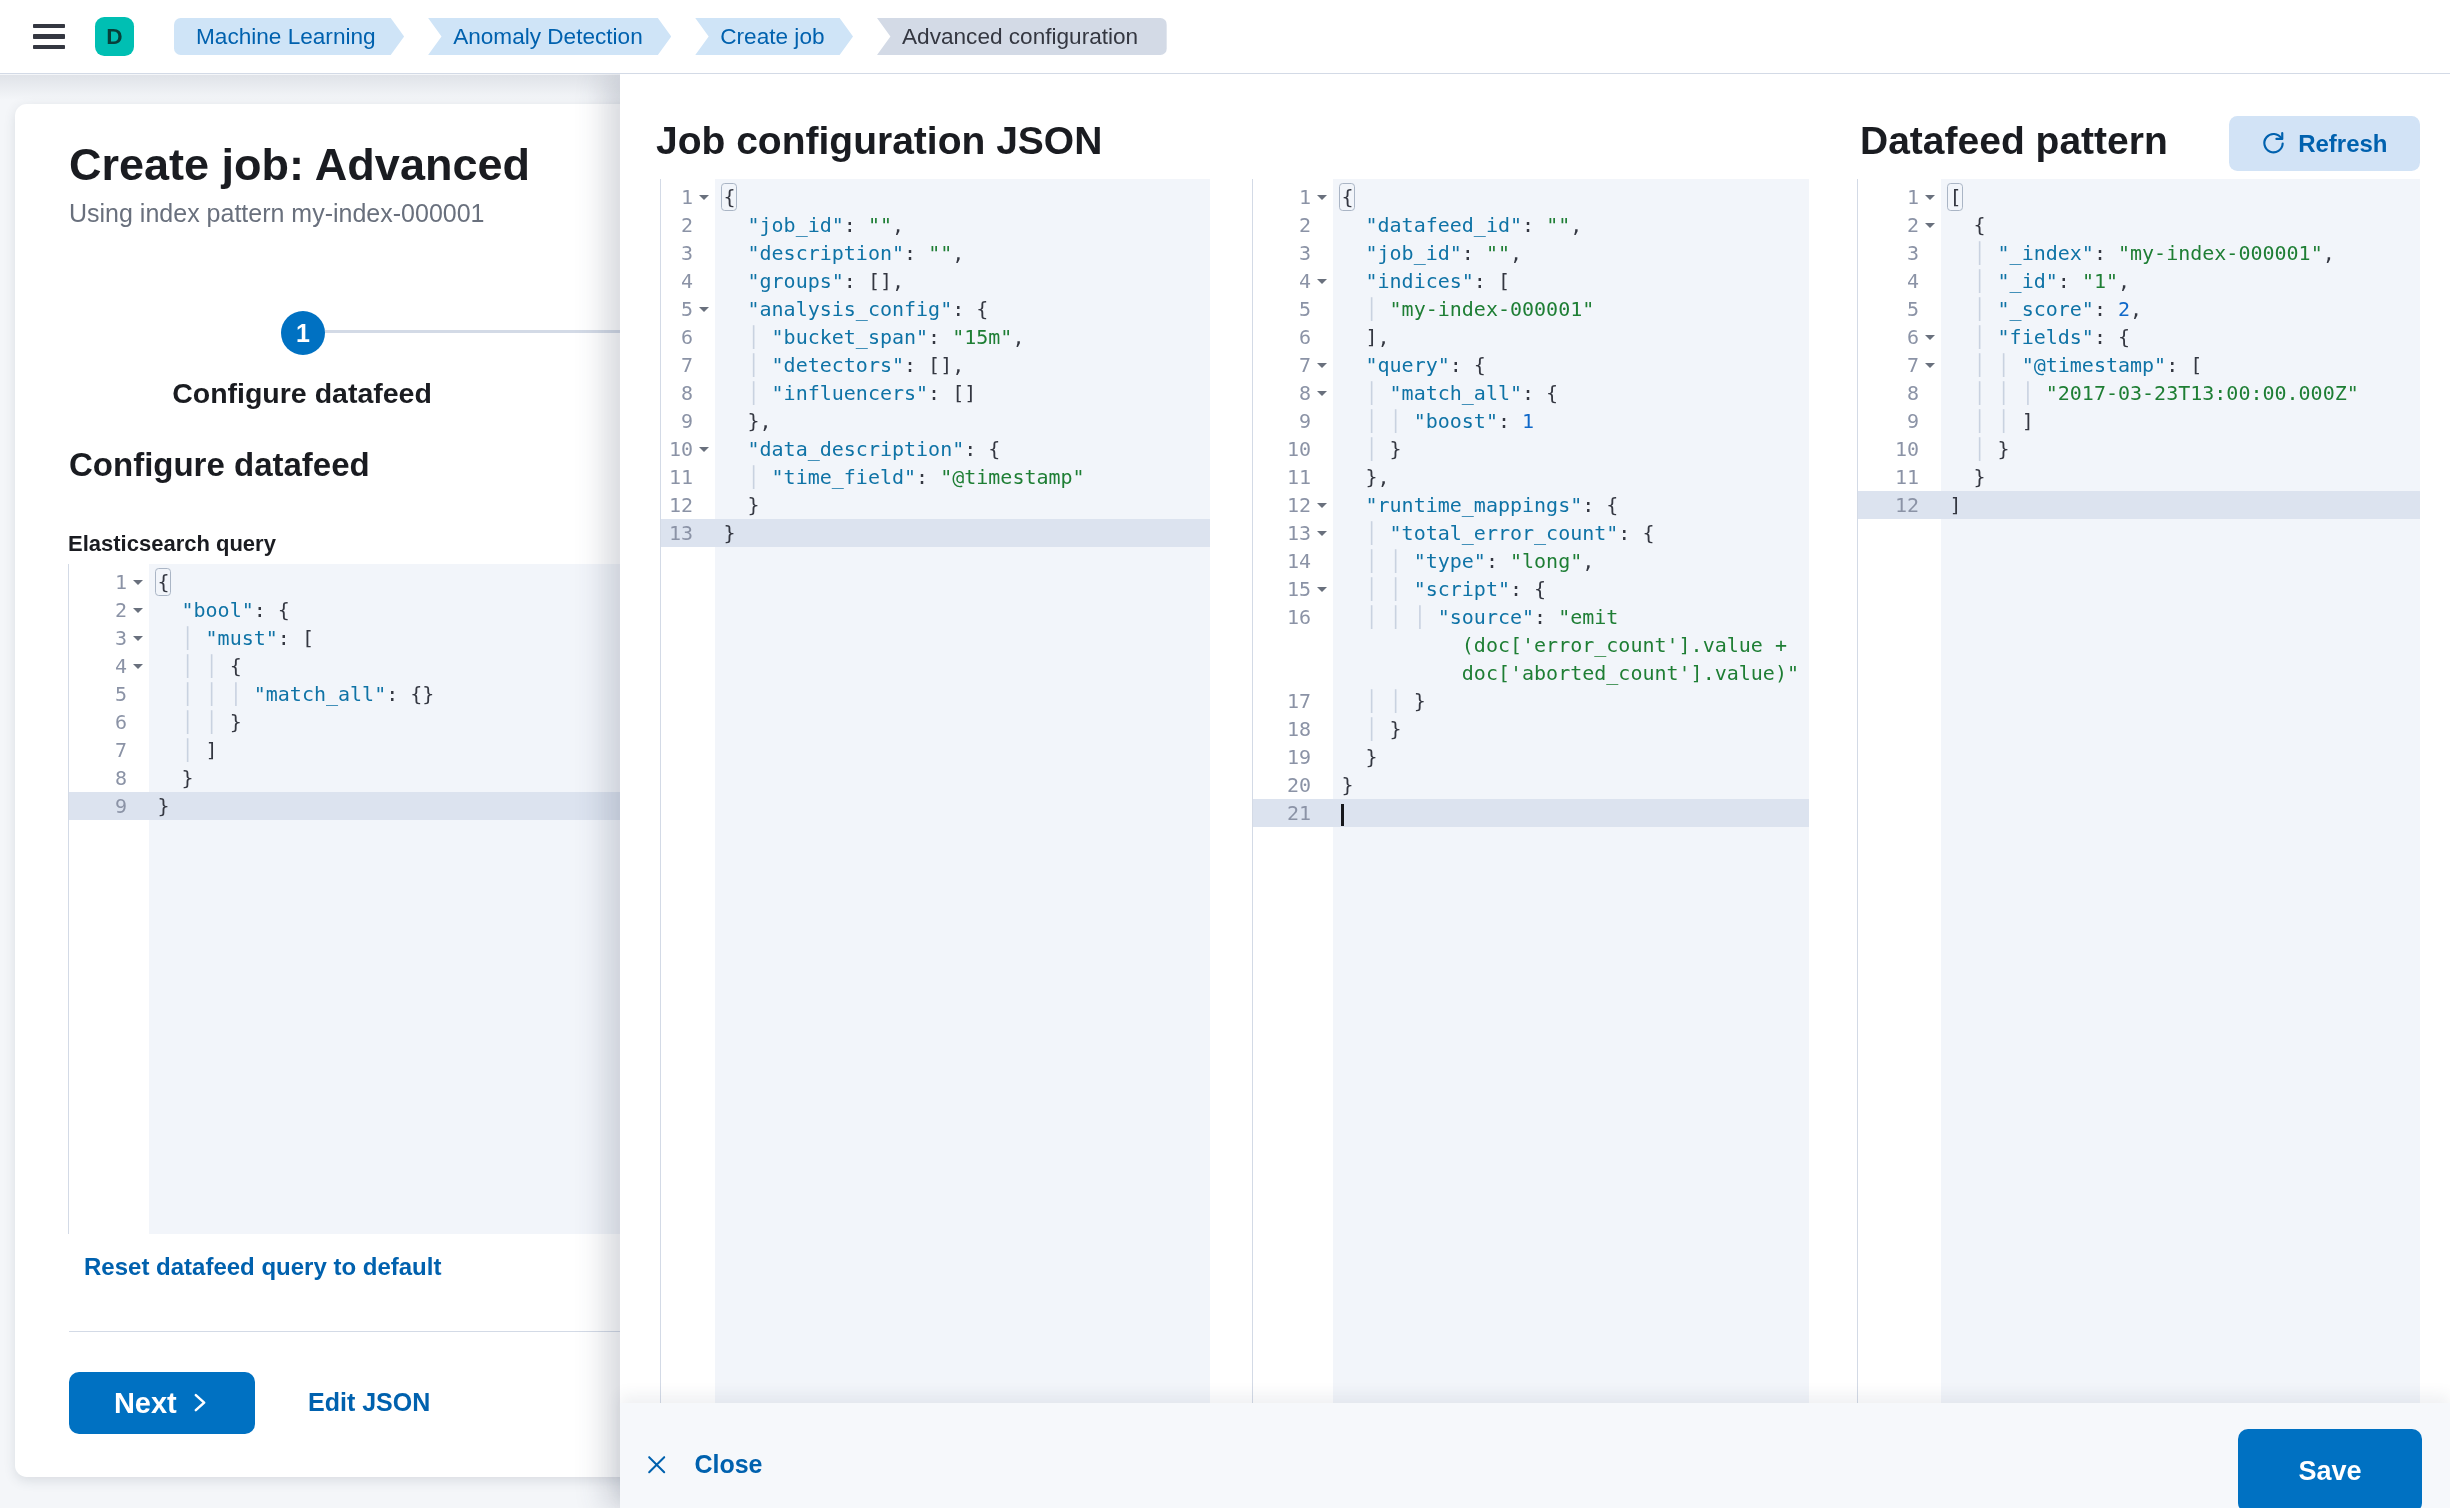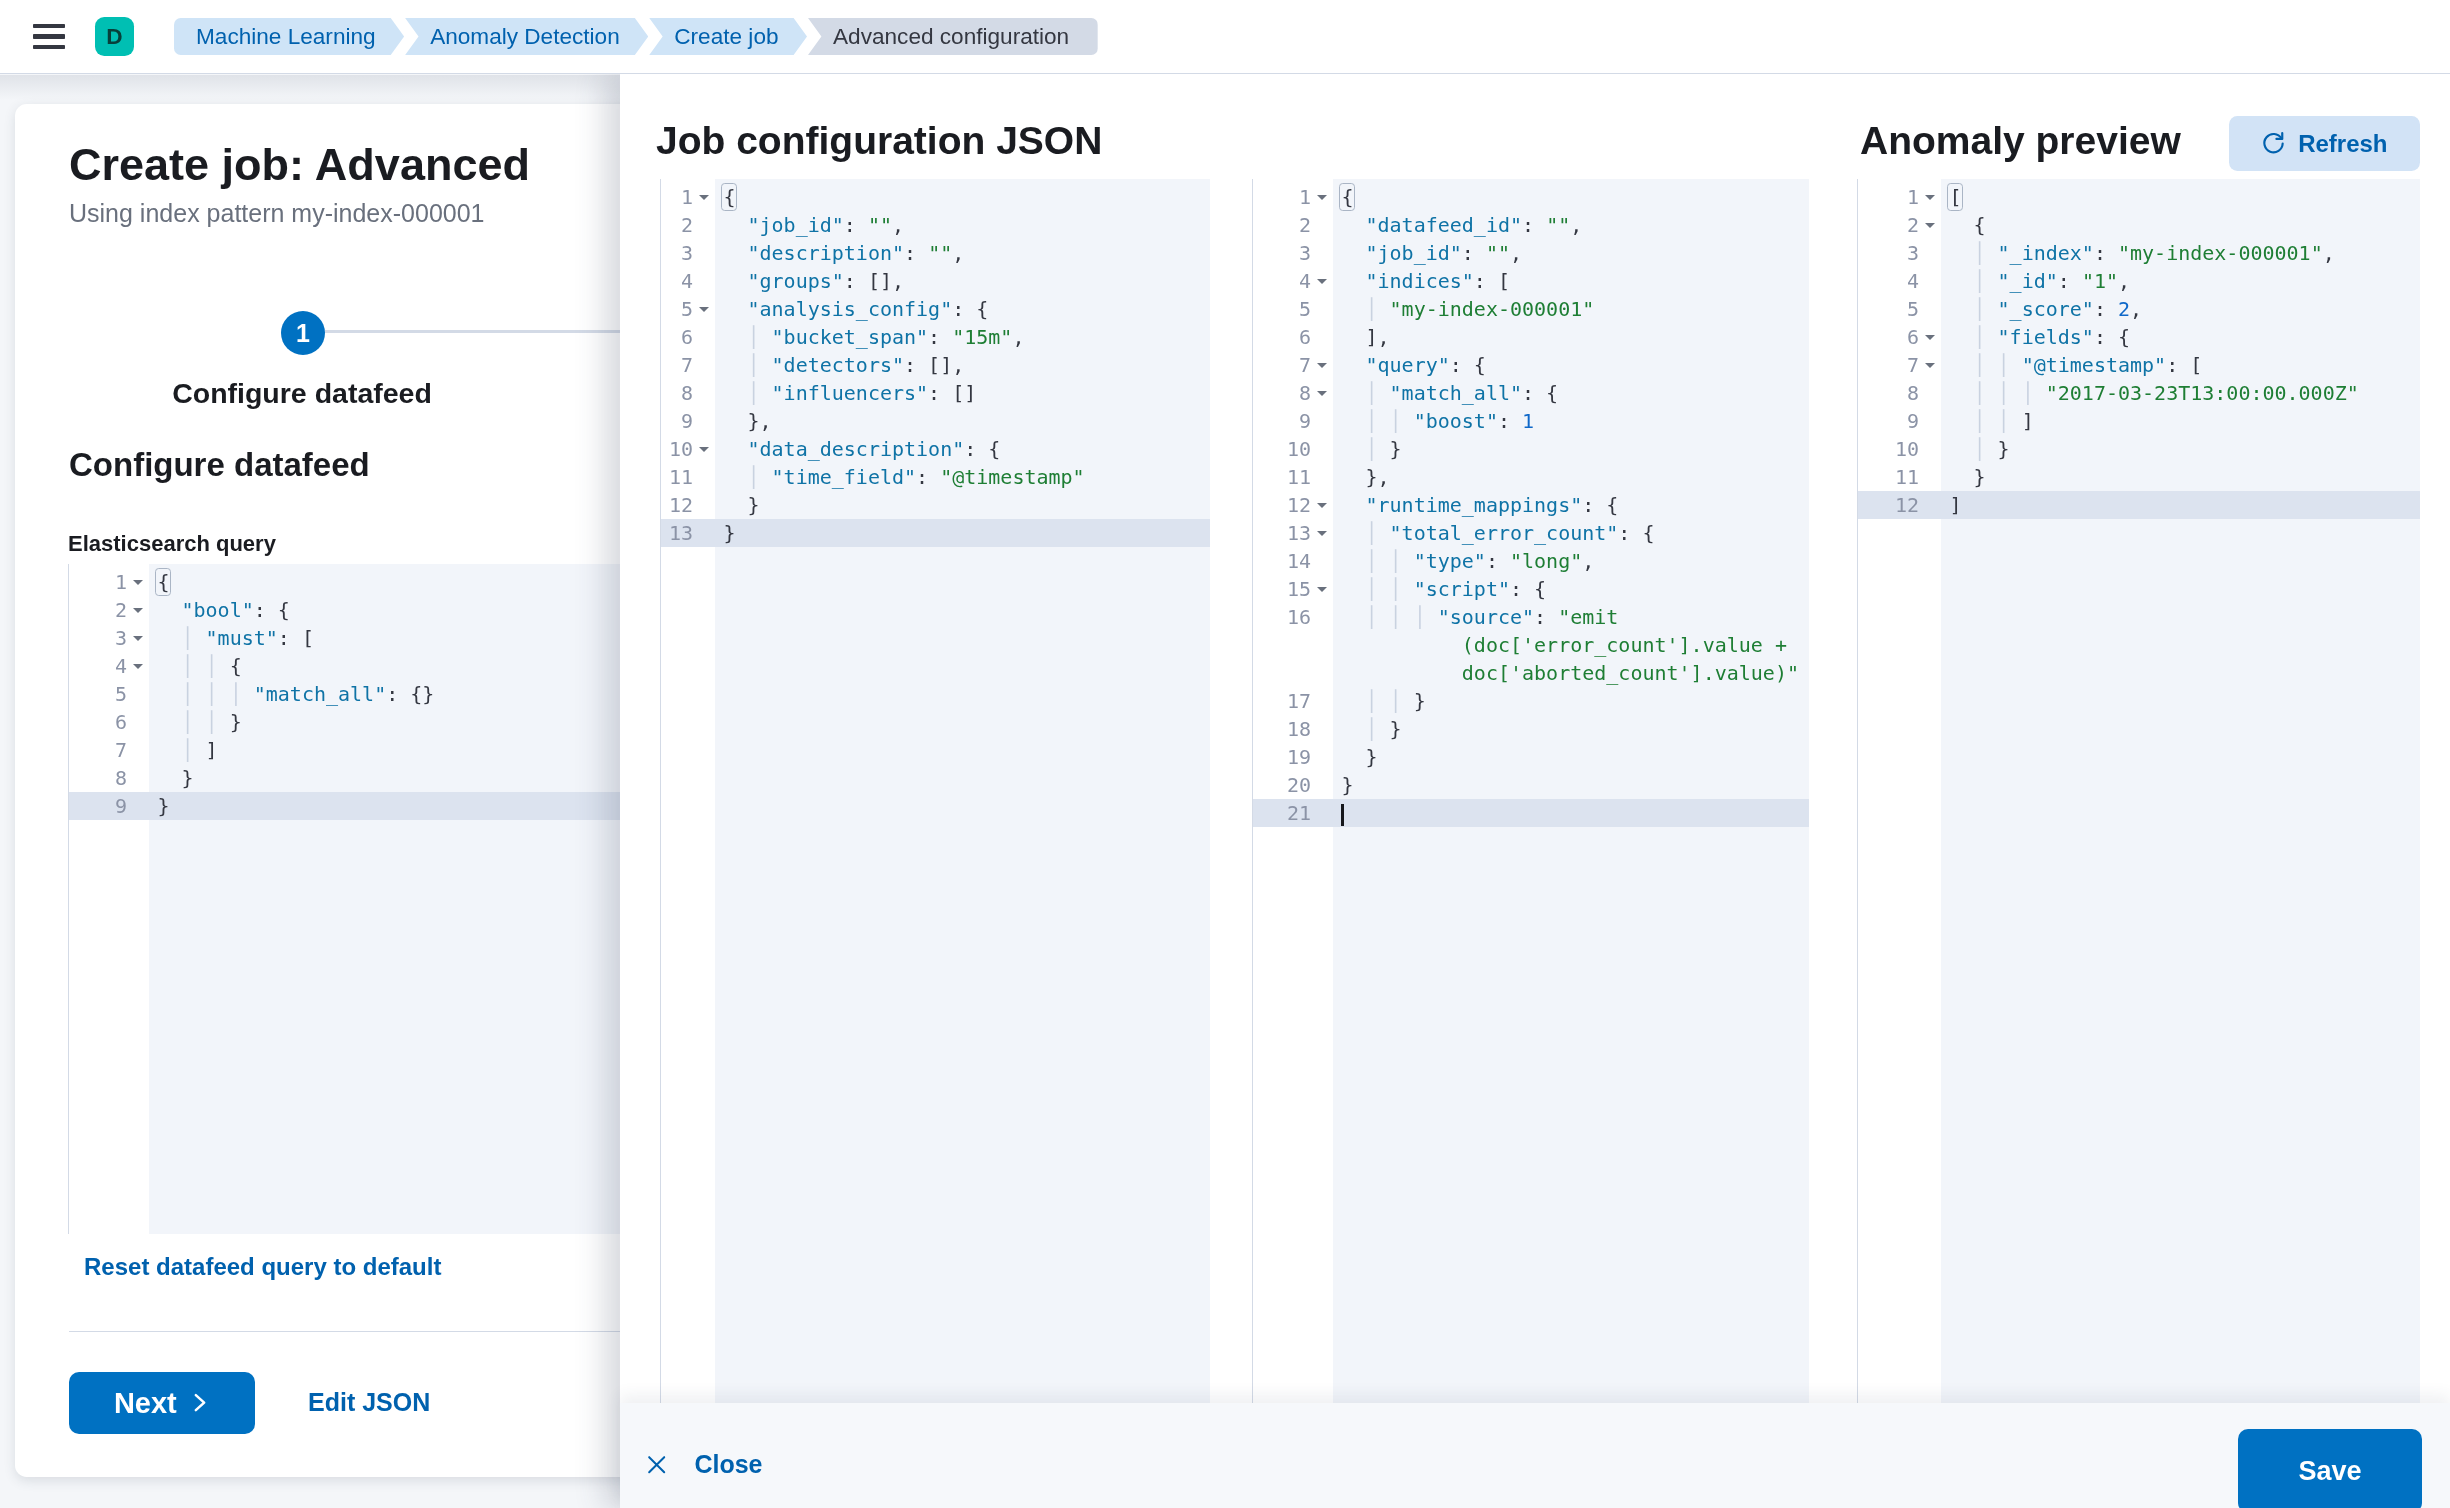--- a/index.html
+++ b/index.html
@@ -6,21 +6,21 @@
   html,body { background:#e9ecf2; }
   body { font-family:"Liberation Sans", sans-serif; }
   #canvas { position:relative; width:2450px; height:1509px; overflow:hidden; background:var(--page-bg,#f4f6f9); }
 
   
   #hdr { position:absolute; left:0; top:0; width:2450px; height:74px; background:#fff; border-bottom:1.7px solid var(--border-col,#d3dae6); z-index:50; display:flex; align-items:center; }
   #shade { position:absolute; left:0; top:75px; width:2450px; height:25px; background:linear-gradient(to bottom, rgba(100,110,130,0.14), rgba(100,110,130,0)); z-index:1; }
   .burger { width:32px; height:25px; margin-left:33px; display:flex; flex-direction:column; justify-content:space-between; cursor:pointer; }
   .burger i { display:block; height:4.2px; background:#343741; border-radius:0.8px; }
   .avatar { width:39px; height:39px; margin-left:30px; border-radius:9.2px; background:var(--avatar-bg,#00bfb3); color:#07403a; font-weight:bold; font-size:22.6px; display:flex; align-items:center; justify-content:center; }
-  #crumbs { display:flex; align-items:flex-end; margin-left:40px; gap:1px; }
+  #crumbs { display:flex; align-items:flex-end; margin-left:40px; gap:24px; }
   .crumb { height:37px; display:flex; align-items:center; padding:0 28.5px 0 25px; font-size:22.6px; font-weight:500; background:var(--crumb-bg,#cfe4f7); color:var(--crumb-text,#0061ae); white-space:nowrap; cursor:pointer;
            clip-path:polygon(0 0, calc(100% - 13.4px) 0, 100% 50%, calc(100% - 13.4px) 100%, 0 100%, 13.4px 50%); }
   .crumb.first { clip-path:polygon(0 0, calc(100% - 13.4px) 0, 100% 50%, calc(100% - 13.4px) 100%, 0 100%); border-radius:6.7px 0 0 6.7px; padding-left:22px; }
   .crumb.last { clip-path:polygon(0 0, 100% 0, 100% 100%, 0 100%, 13.4px 50%); border-radius:0 6.7px 6.7px 0; background:var(--crumb-last-bg,#d3dae6); color:var(--crumb-last-text,#343741); cursor:default; }
 
   
   #panel { position:absolute; left:15px; top:104px; width:1241px; height:1373px; background:#fff; border-radius:11.7px; box-shadow:0 3.3px 11.7px rgba(50,60,80,0.13); z-index:2; }
   .pg-title { position:absolute; left:69px; top:139px; font-size:45px; font-weight:bold; color:var(--text-dark,#1a1c21); z-index:3; }
   .pg-sub { position:absolute; left:69px; top:199px; font-size:25px; color:var(--text-subdued,#69707d); z-index:3; }
   .step-line { position:absolute; left:325px; top:330px; width:931px; height:2.5px; background:var(--border-col,#d3dae6); z-index:3; }
@@ -167,21 +167,21 @@
   <button id="next-btn">
     <span>Next</span>
     <svg width="20" height="23.4" viewBox="0 0 24 28">
         <path d="M7 5 L17 14 L7 23" fill="none" stroke="#ffffff" stroke-width="3" stroke-linecap="round" stroke-linejoin="round"></path>
       </svg>
   </button>
   <div id="edit-json" class="blue-link">Edit JSON</div>
 
   <div id="flyout"></div>
   <div class="col-title" style="left:656px;">Job configuration JSON</div>
-  <div class="col-title" style="left:1860px;">Anomaly preview</div>
+  <div class="col-title" style="left:1860px;">Datafeed pattern</div>
 
   <button id="refresh-btn">
     <svg width="25" height="25" viewBox="0 0 30 30">
       <path d="M24.5 9 A 11 11 0 1 0 26 15" fill="none" stroke="#0061ae" stroke-width="2.6" stroke-linecap="round"></path>
       <path d="M25.5 2.5 L25.5 9.5 L18.5 9.5" fill="none" stroke="#0061ae" stroke-width="2.6" stroke-linecap="round" stroke-linejoin="round"></path>
     </svg>
     <span>Refresh</span>
   </button>
 
   <div class="editor" style="--gw:54px; left:660px; top:179px; width:550px; height:1224px; z-index:12;">

